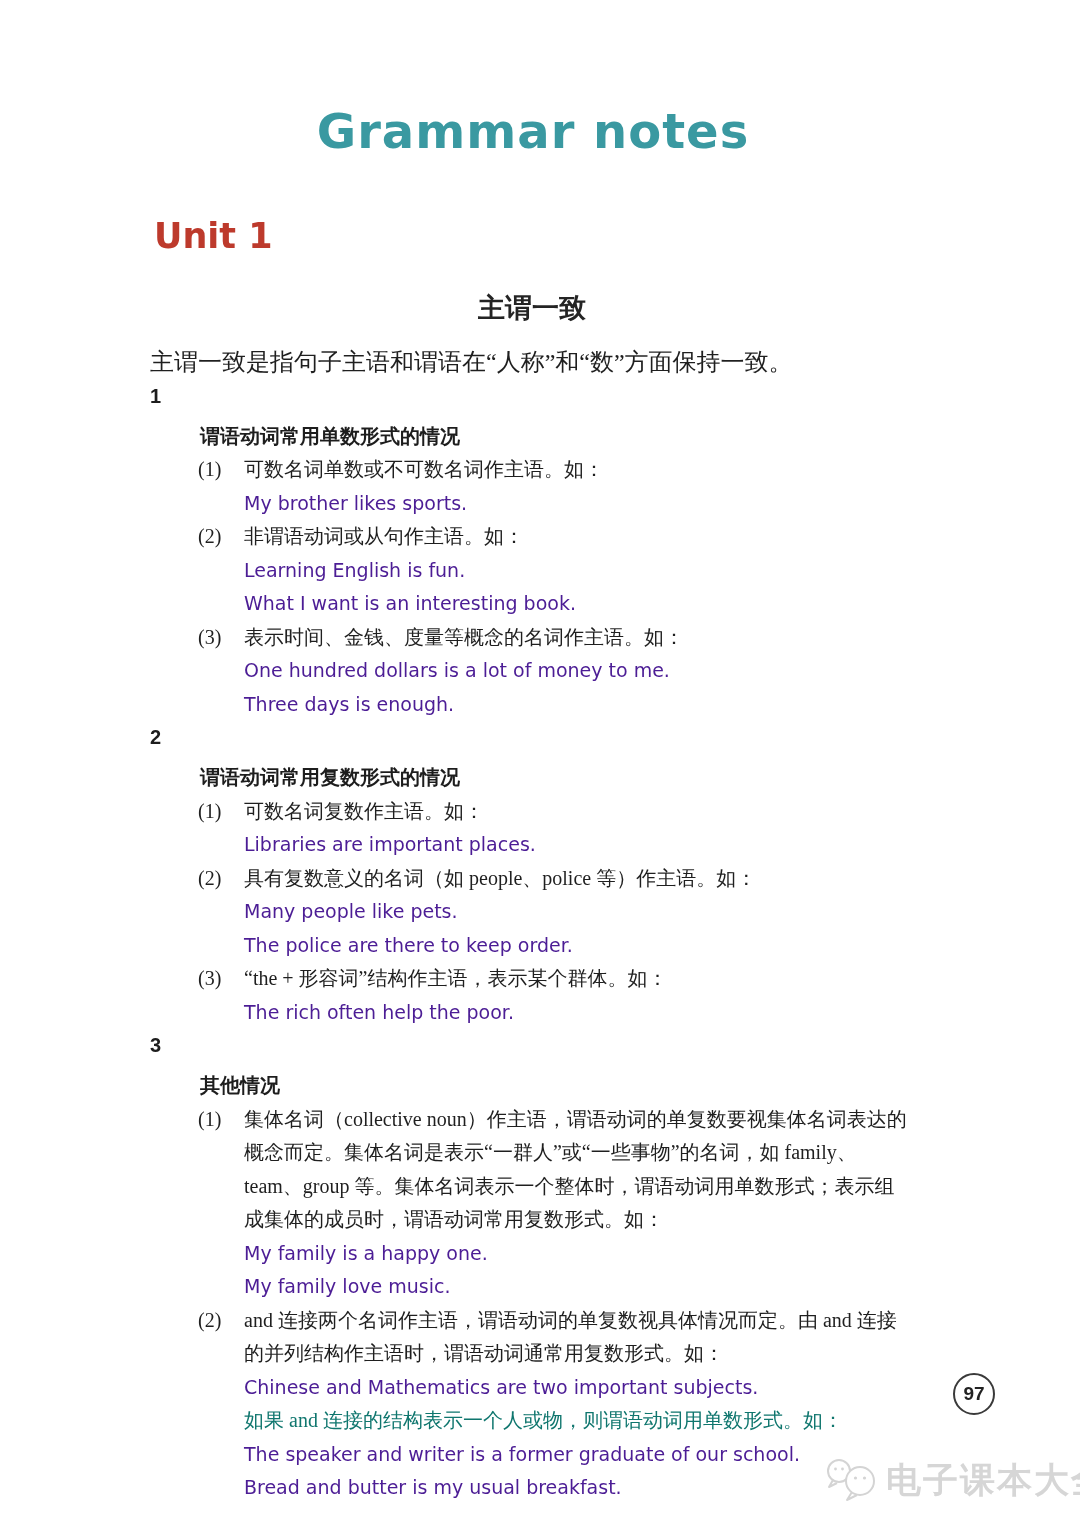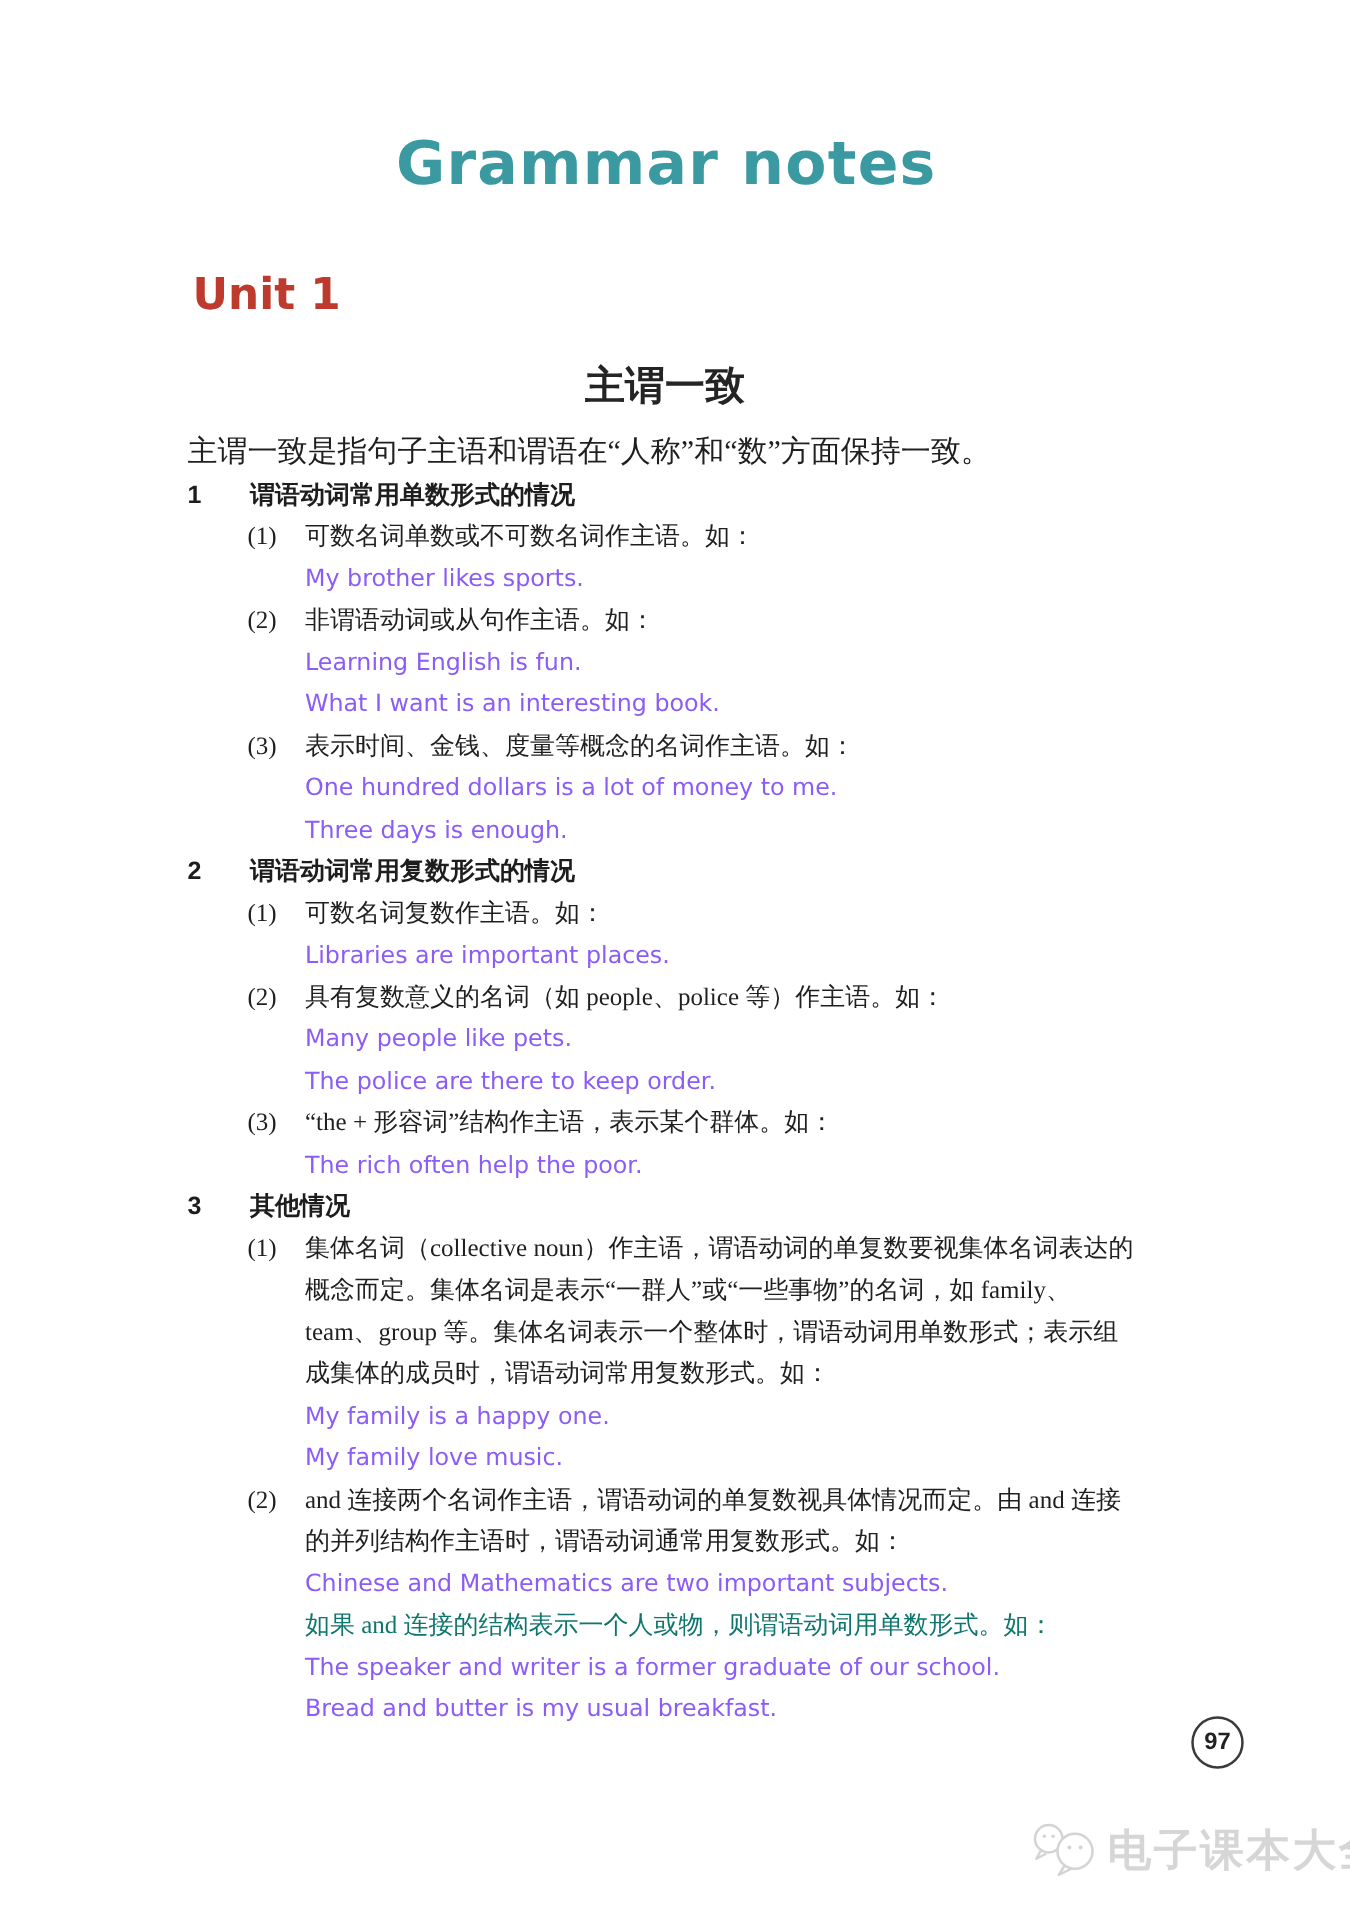--- a/index.html
+++ b/index.html
@@ -30,21 +30,21 @@
     font-family:"DejaVu Sans","Liberation Sans",sans-serif;
     font-weight:bold;
     font-size:35px;
     line-height:40px;
     color:#bd3a2c;
     margin:58px 0 0 4px;
   }
   .section-title{
     font-family:"Liberation Sans","DejaVu Sans",sans-serif;
     font-weight:bold;
-    font-size:32px;
+    font-size:27px;
     line-height:36px;
     text-align:center;
     color:#242424;
     margin:34px 0 12px 0;
   }
   .intro{
     font-size:24px;
     line-height:33.5px;
     margin:20px 0 0 0;
     color:#1f1f1f;
@@ -56,20 +56,21 @@
     font-family:"Liberation Sans","DejaVu Sans",sans-serif;
     font-weight:bold;
     font-size:20px;
     color:#1d1d1d;
   }
   .sec-heading{
     font-family:"Liberation Sans","DejaVu Sans",sans-serif;
     font-weight:bold;
     font-size:20px;
     color:#1d1d1d;
+    margin-top:40px;
   }
   .item{display:flex;margin-left:48px;}
   .item-marker{
     width:46px;
     flex:0 0 46px;
     font-size:20px;
     color:#1f1f1f;
   }
   .item-text{
     flex:1;
@@ -78,21 +79,21 @@
   }
   .item-cont{
     margin-left:94px;
     font-size:20px;
     color:#0f766e;
   }
   .example{
     margin-left:94px;
     font-family:"DejaVu Sans","Liberation Sans",sans-serif;
     font-size:19px;
-    color:#8b5cf6;
+    color:#4c1d95;
   }
   .page-num{
     position:absolute;
     left:953px;top:1373px;
     width:38px;height:38px;
     border:2px solid #3a3a3a;
     border-radius:50%;
     background:#ffffff;
     display:flex;align-items:center;justify-content:center;
     font-family:"Liberation Sans","DejaVu Sans",sans-serif;

